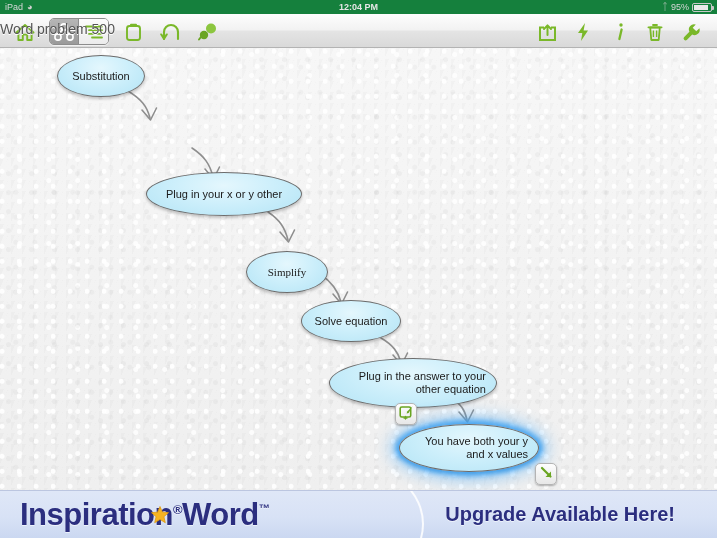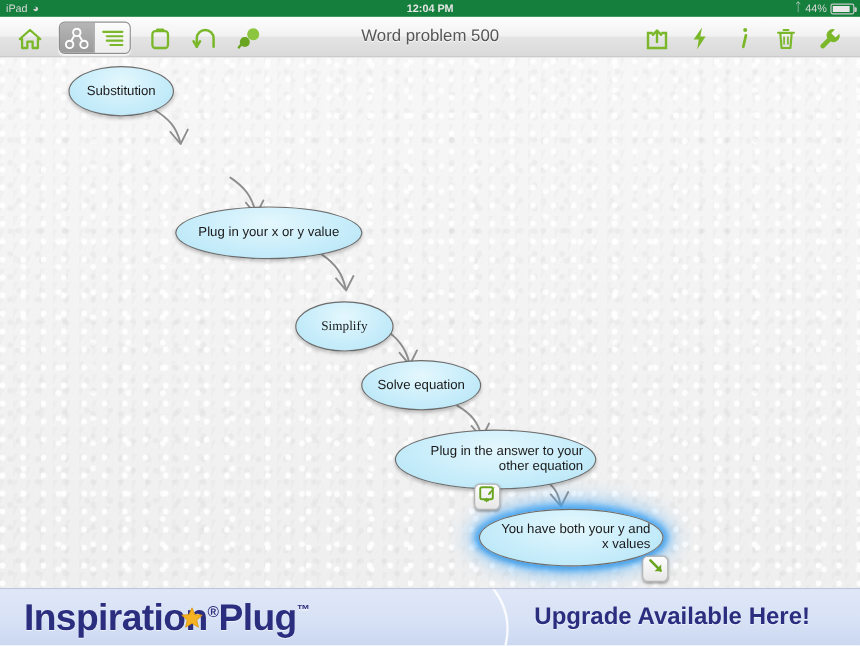--- a/index.html
+++ b/index.html
@@ -31,21 +31,21 @@
   }
   .batt > i { position:absolute; left:1px; top:1px; bottom:1px; width:14px; background:#e9e9e9; display:block; }
 
   
   .toolbar {
     position: absolute; top: 14px; left: 0; width: 717px; height: 34px;
     background: linear-gradient(to bottom,#fdfdfd 0%, #f2f2f2 48%, #e4e4e4 52%, #d9d9d9 100%);
     border-bottom: 1px solid #b3b3b3;
   }
   .toolbar .tb-title {
-    position: absolute; left: 0; width: 717px; top: 7px; text-align: center;
+    position: absolute; left: 0; width: 717px; top: 7px; 
     font-size: 14px; color: #555; text-shadow: 0 1px 0 #fff;
   }
   .tb-btn {
     position: absolute; top: 6px; width: 26px; height: 24px;
     display: flex; align-items: center; justify-content: center;
   }
   .seg {
     position: absolute; top: 4px; left: 49px; width: 60px; height: 27px;
     border: 1px solid #8d8d8d; border-radius: 5px; overflow: hidden; display: flex;
     box-shadow: 0 1px 1px rgba(255,255,255,.7);
@@ -126,21 +126,21 @@
 <div id="app">
 
   <div class="statusbar">
     <div class="sb-left">
       <span>iPad</span>
       <span class="wifi-glyph">◕</span>
     </div>
     <div class="sb-center">12:04 PM</div>
     <div class="sb-right">
       <span class="bt-glyph">ᛏ</span>
-      <span>44%</span>
+      <span>95%</span>
       <span class="batt">
           <i></i>
         </span>
     </div>
   </div>
 
   <div class="toolbar">
 
     <div class="tb-btn" style="left:12px;">
       <svg width="20" height="19" viewBox="0 0 20 19" aria-hidden="true">
@@ -263,25 +263,25 @@
         <path class="head" d="M393 307 L401.5 317 L407.5 305"></path>
       </g>
 
       <g>
         <path class="conn" d="M451 350 C461 356 465 362 467 372"></path>
         <path class="head" d="M459 364 L467.5 374 L473.5 362"></path>
       </g>
     </svg>
 
     <div class="node" style="left:57px;  top:7px;   width:88px;  height:42px;">Substitution</div>
-    <div class="node" style="left:146px; top:124px; width:156px; height:44px;">Plug in your x or y value</div>
+    <div class="node" style="left:146px; top:124px; width:156px; height:44px;">Plug in your x or y other</div>
     <div class="node" style="left:246px; top:203px; width:82px;  height:42px;font-family:Liberation Serif, serif;">Simplify</div>
     <div class="node" style="left:329px; top:310px; width:168px; height:50px;">Plug in the answer to your other equation</div>
     <div class="node" style="left:301px; top:252px; width:100px; height:42px;">Solve equation</div>
-    <div class="node selected" style="left:399px; top:376px; width:154px; height:48px;">You have both your y and x values</div>
+    <div class="node selected" style="left:399px; top:376px; width:140px; height:48px;">You have both your y and x values</div>
 
     <div class="handle" style="left:395px; top:355px;">
       <span>
         <svg width="15" height="15" viewBox="0 0 15 15" aria-hidden="true">
           <rect x="1.2" y="2" width="10.5" height="10" rx="1.6" fill="none" stroke="#6aa522" stroke-width="1.6"></rect>
           <path d="M13.6 1.2 L8.2 6.6 L7.6 8.6 L9.6 8 Z" fill="#6aa522"></path>
           <path d="M6.5 11.5 V14 M5 13 H8" stroke="#6aa522" stroke-width="1.3" stroke-linecap="round"></path>
         </svg>
       </span>
     </div>
@@ -291,21 +291,21 @@
         <svg width="15" height="15" viewBox="0 0 15 15" aria-hidden="true">
           <path d="M3 3 L11.5 11.5" stroke="#6aa522" stroke-width="2.2" stroke-linecap="round"></path>
           <path d="M12 6.5 L12 12 L6.5 12 Z" fill="#6aa522"></path>
         </svg>
       </span>
     </div>
   </div>
 
   <div class="banner">
     <div class="brand">
-      <span>Inspiration</span><span class="reg">®</span><span>Plug</span><span class="tm">™</span>
+      <span>Inspiration</span><span class="reg">®</span><span>Word</span><span class="tm">™</span>
     </div>
     <span class="star">
       <svg width="22" height="22" viewBox="0 0 22 22" style="position:absolute;left:-11px;top:-11px;" aria-hidden="true">
         <path d="M11 2.5 L13.4 8.2 L19.5 8.7 L14.9 12.7 L16.3 18.7 L11 15.4 L5.7 18.7 L7.1 12.7 L2.5 8.7 L8.6 8.2 Z" fill="#f5b323" stroke="#e09a10" stroke-width="0.8" stroke-linejoin="round"></path>
       </svg>
     </span>
     <div class="cta">Upgrade Available Here!</div>
   </div>
 
 </div>

